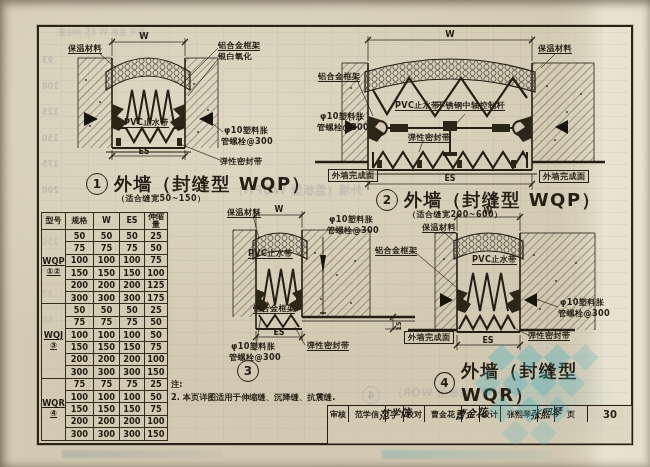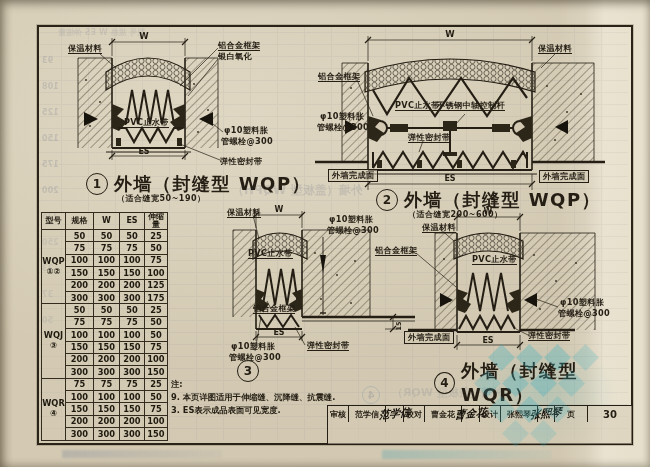--- a/index.html
+++ b/index.html
@@ -25,21 +25,21 @@
   .cap-text{font-size:18px;font-weight:700;letter-spacing:1.5px;}
   .cap-sub{position:absolute;font-size:8px;font-weight:700;letter-spacing:.5px;z-index:6;}
   svg{position:absolute;overflow:visible;}
   svg text{font-family:"DejaVu Sans",sans-serif;fill:#241e14;font-weight:700;}
   
   .spec-table{position:absolute;left:41px;top:212px;border-collapse:collapse;
     font-size:8.3px;font-weight:700;color:#1f1a10;z-index:5;}
   .spec-table td,.spec-table th{border:1px solid #332c1e;padding:0;text-align:center;
     height:11.4px;line-height:1;background:rgba(213,203,181,.35);}
   .spec-table th{height:12px;font-size:8px;}
-  .model-cell div{line-height:1.2;}
+  .model-cell div{line-height:1.2;text-decoration:underline;}
   
   .notes{position:absolute;left:171px;top:378px;font-size:8.3px;font-weight:700;
     color:#241e14;line-height:1.54;z-index:5;white-space:nowrap;}
   
   .tblock{position:absolute;left:327px;top:405px;width:304px;height:38px;
     border:1.6px solid #241e14;background:rgba(213,203,181,.5);z-index:7;
     display:flex;flex-direction:column;}
   .tb-top{display:flex;height:22px;border-bottom:1.4px solid #241e14;}
   .tb-title{width:218px;display:flex;align-items:center;justify-content:center;
     font-size:16px;font-weight:700;letter-spacing:7px;border-right:1.4px solid #241e14;}
@@ -155,21 +155,21 @@
   <div class="lbl u" style="left:218px;top:41px;">铝合金框架</div>
   <div class="lbl" style="left:218px;top:52px;">银白氧化</div>
   <div class="lbl u" style="left:124px;top:118px;">PVC止水带</div>
   <div class="lbl" style="left:224px;top:126px;">φ10塑料胀</div>
   <div class="lbl" style="left:221px;top:137px;">管螺栓@300</div>
   <div class="lbl" style="left:220px;top:157px;">弹性密封带</div>
   <div class="abs cap" style="left:86px;top:172px;">
     <span class="cap-circle">1</span>
     <span class="cap-text">外墙（封缝型 WQP）</span>
   </div>
-  <div class="cap-sub" style="left:117px;top:193px;">（适合缝宽50~190）</div>
+  <div class="cap-sub" style="left:117px;top:193px;">（适合缝宽50~150）</div>
 
   <svg class="abs" style="left:315px;top:28px;z-index:4;" width="315" height="170" viewBox="0 0 315 170">
     <rect x="27" y="35" width="26" height="99" fill="url(#ha1)"></rect>
     <rect x="217" y="35" width="62" height="99" fill="url(#ha1)"></rect>
     <circle cx="36" cy="60" r="1" fill="#403a2c"></circle>
       <circle cx="44" cy="92" r="1" fill="#403a2c"></circle>
     <circle cx="232" cy="58" r="1" fill="#403a2c"></circle>
       <circle cx="252" cy="84" r="1" fill="#403a2c"></circle>
     <circle cx="240" cy="112" r="1" fill="#403a2c"></circle>
       <circle cx="266" cy="66" r="1" fill="#403a2c"></circle>
@@ -442,22 +442,21 @@
           <td>300</td>
           <td>300</td>
           <td>300</td>
           <td>150</td>
         </tr>
       </tbody>
   </table>
 
   <div class="notes">
     <div>注:</div>
-    <div>9. 本页详图适用于伸缩缝、沉降缝、抗震缝.</div>
-    <div>3. ES表示成品表面可见宽度.</div>
+    <div>2. 本页详图适用于伸缩缝、沉降缝、抗震缝.</div>
   </div>
 
   <div class="tblock">
     <div class="tb-bottom" id="tb-bottom">
 
       <div class="tb-cell" style="width: 20px;">审核</div>
         <div class="tb-cell" style="width: 36px;">范学信</div>
         <div class="tb-cell sig" style="width: 17px;">
           <span class="tb-sig">范学信</span>
         </div>

